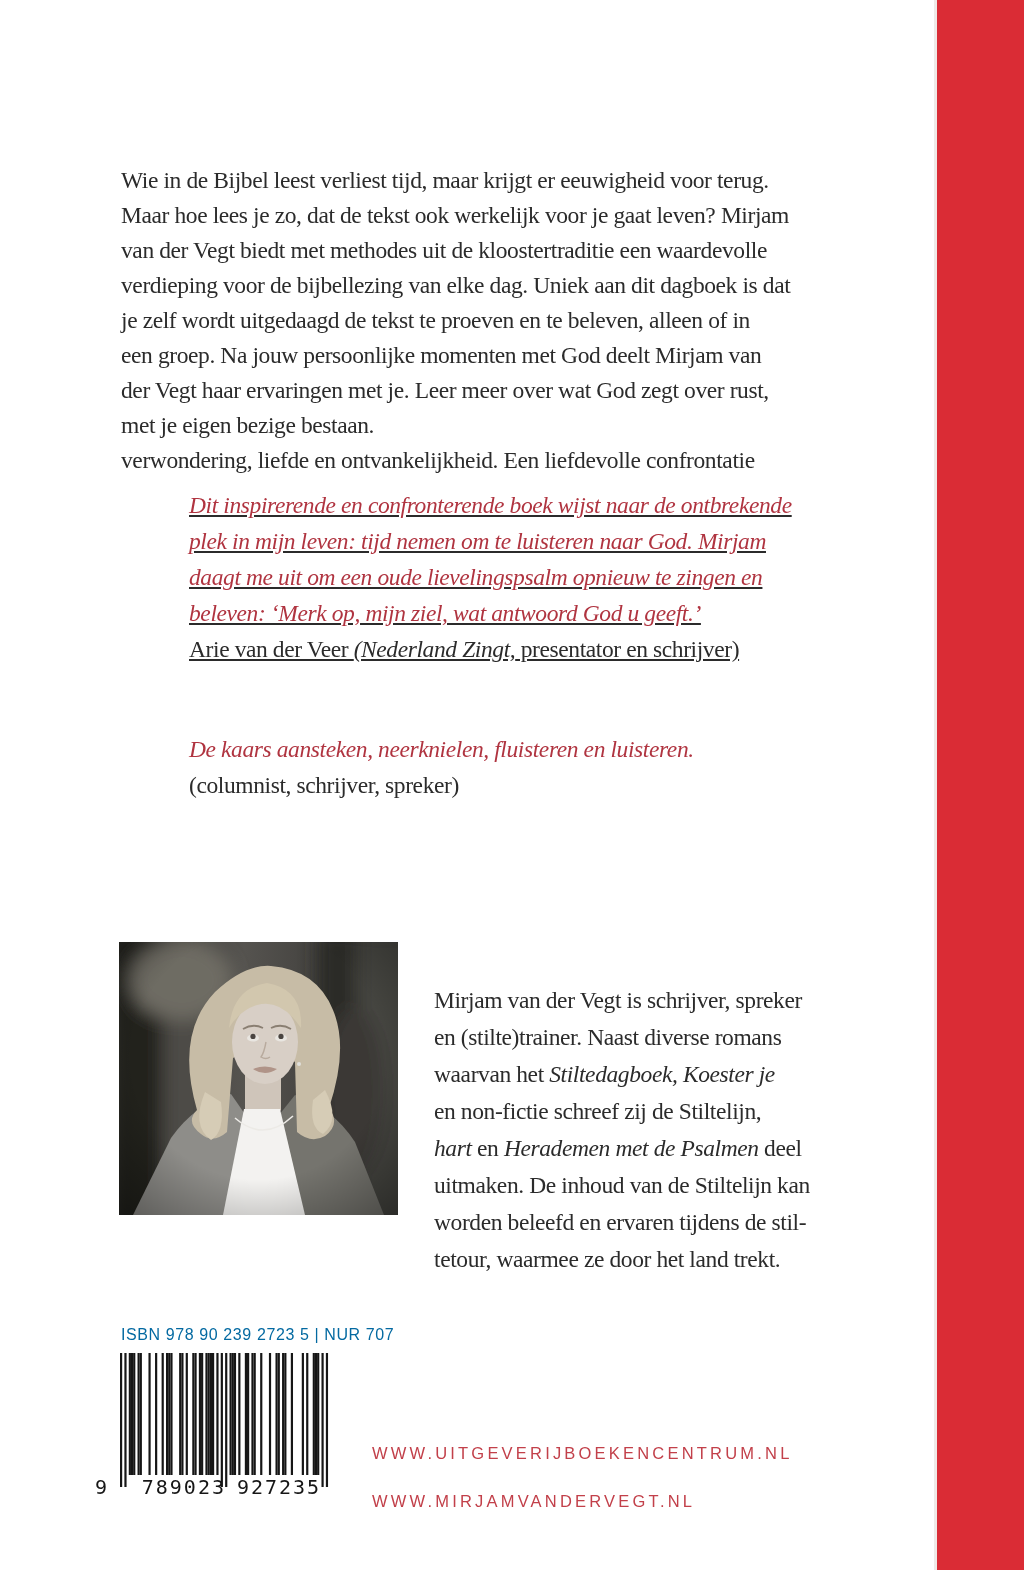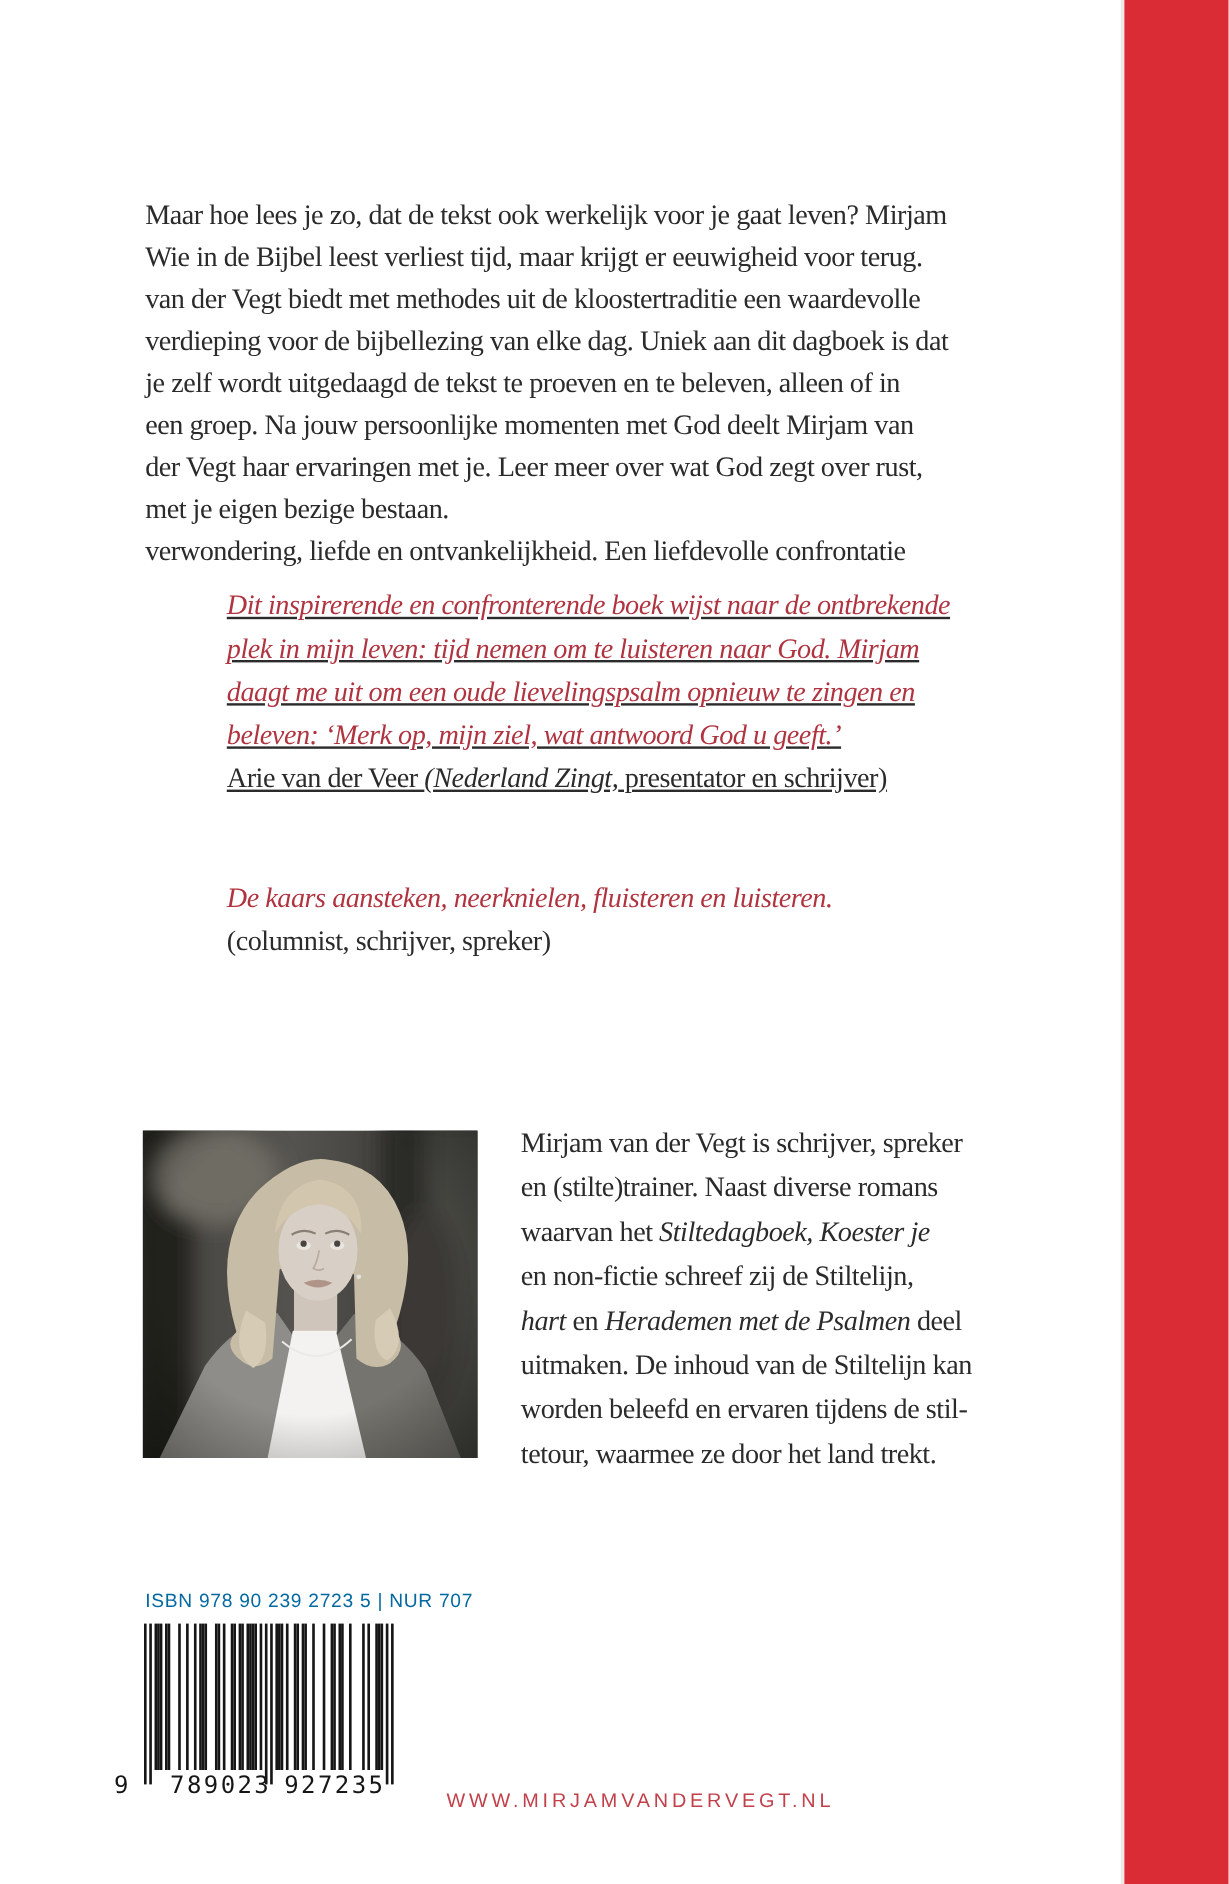--- a/index.html
+++ b/index.html
@@ -16,21 +16,21 @@
   .quote .line{height:36px;line-height:36px;}
   #quote1{left:189px;top:487px;text-decoration:underline;}
   #quote2{left:189px;top:731px;}
   .seg-n{font-style:normal;}
   .seg-i{font-style:italic;}
   .seg-r{font-style:italic;color:var(--quote-red);}
   
   .photo{position:absolute;left:119px;top:942px;width:279px;height:273px;}
   .photo svg{display:block;}
   
-  .bio{position:absolute;left:434px;top:935px;font-size:23.5px;letter-spacing:-0.4px;color:var(--ink);}
+  .bio{position:absolute;left:434px;top:982px;font-size:23.5px;letter-spacing:-0.4px;color:var(--ink);}
   .bio .line{height:37px;line-height:37px;}
   
   .isbn{position:absolute;left:121px;top:1326px;font-family:"Liberation Sans",sans-serif;
         font-size:16px;letter-spacing:0.6px;color:#0369a1;}
   .barcode{position:absolute;left:95px;top:1345px;width:250px;height:170px;background:#ffffff;}
   .barcode svg{position:absolute;left:0;top:0;}
   .barcode svg rect{fill:#161616;}
   .bc-digits{position:absolute;top:130px;font-family:"DejaVu Sans Mono",monospace;
              font-size:20px;letter-spacing:2px;color:#161616;}
   .bc-first{left:0;}
@@ -43,22 +43,22 @@
   
   .stripe-gap{position:absolute;top:0;right:87px;width:3px;height:100%;background:#efe9e7;}
   .stripe{position:absolute;top:0;right:0;width:87px;height:100%;background:var(--stripe-red);}
 </style>
 </head>
 <body>
 
 <div class="page" style="--stripe-red: #da2c35; --quote-red: #b03440; --url-red: #c2404a; --ink: #2b2b2b;">
 
   <div class="blurb">
+      <div class="line"><span class="seg-n">Wie in de Bijbel leest verliest tijd, maar krijgt er eeuwigheid voor terug.</span></div>
       <div class="line"><span class="seg-n">Maar hoe lees je zo, dat de tekst ook werkelijk voor je gaat leven? Mirjam</span></div>
-      <div class="line"><span class="seg-n">Wie in de Bijbel leest verliest tijd, maar krijgt er eeuwigheid voor terug.</span></div>
       <div class="line"><span class="seg-n">van der Vegt biedt met methodes uit de kloostertraditie een waardevolle</span></div>
       <div class="line"><span class="seg-n">verdieping voor de bijbellezing van elke dag. Uniek aan dit dagboek is dat</span></div>
       <div class="line"><span class="seg-n">je zelf wordt uitgedaagd de tekst te proeven en te beleven, alleen of in</span></div>
       <div class="line"><span class="seg-n">een groep. Na jouw persoonlijke momenten met God deelt Mirjam van</span></div>
       <div class="line"><span class="seg-n">der Vegt haar ervaringen met je. Leer meer over wat God zegt over rust,</span></div>
       <div class="line"><span class="seg-n">met je eigen bezige bestaan.</span></div>
       <div class="line"><span class="seg-n">verwondering, liefde en ontvankelijkheid. Een liefdevolle confrontatie</span></div>
     </div>
 
   <div class="quote" id="quote1">
@@ -187,18 +187,19 @@
         <rect x="219.91" y="8" width="2.19" height="122"></rect>
         <rect x="222.10" y="8" width="2.19" height="122"></rect>
         <rect x="226.48" y="8" width="2.19" height="134"></rect>
         <rect x="230.86" y="8" width="2.19" height="134"></rect>
       </svg>
     <div class="bc-digits bc-first">9</div>
     <div class="bc-digits bc-left">789023</div>
     <div class="bc-digits bc-right">927235</div>
   </div>
 
+  <div class="url" id="url1">WWW.UITGEVERIJBOEKENCENTRUM.NL</div>
   <div class="url" id="url2">WWW.MIRJAMVANDERVEGT.NL</div>
 
   <div class="stripe-gap"></div>
   <div class="stripe"></div>
 
 </div>
 
 </body></html>

